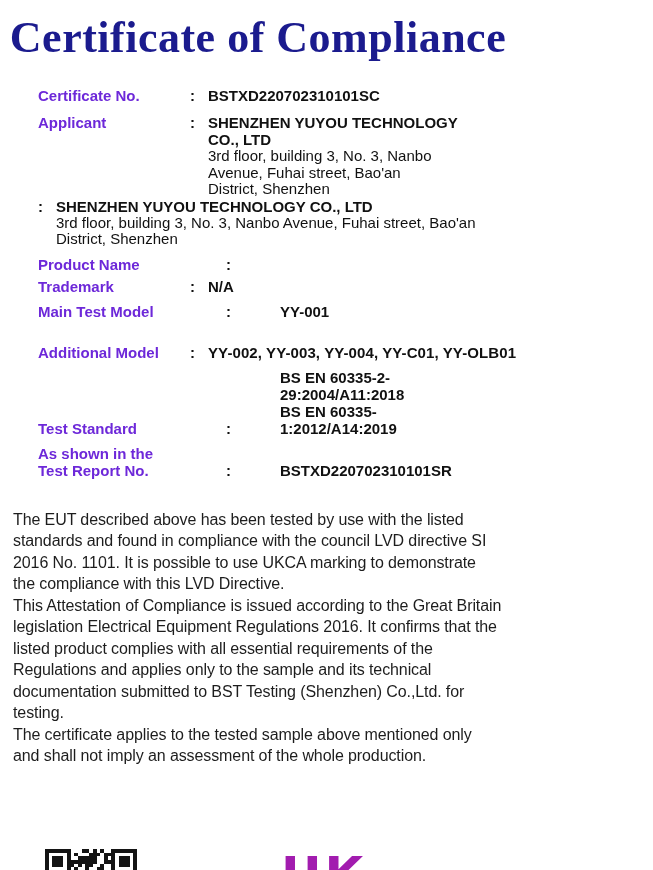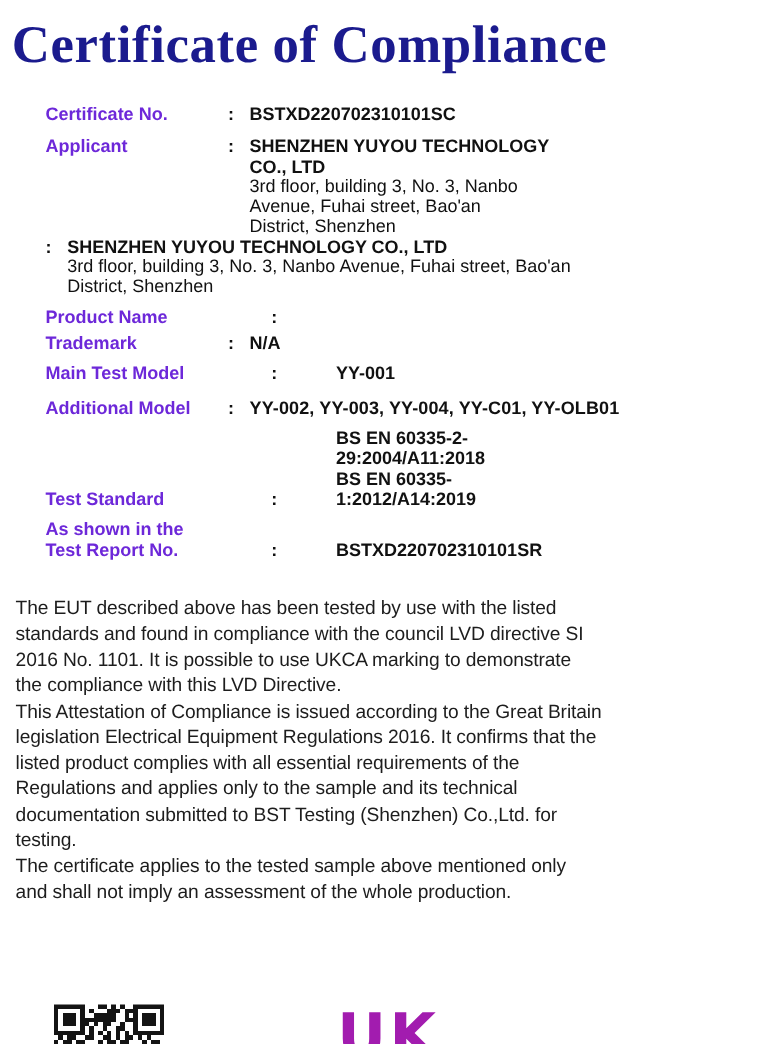--- a/index.html
+++ b/index.html
@@ -55,21 +55,21 @@
   .serif-val {
     font-family: "Liberation Serif", serif;
     font-weight: bold;
     font-size: 15px;
   }
   .addr { font-weight: normal; line-height: 16.5px; }
   .nowrap { white-space: nowrap; font-size: 13.8px; letter-spacing: 0.1px; }
   .mt10 { margin-top: 10px; }
   .mt8  { margin-top: 8px; gap: 36px; }
   .mt5  { margin-top: 5px; }
-  .mt12 { margin-top: 12px; }
+  .mt12 { margin-top: 24px; }
   .body-text {
     margin: 30px 14px 0 13px;
     font-size: 16px;
     line-height: 21.5px;
     color: #1d1d1d;
     letter-spacing: -0.1px;
   }
   .bottom {
     position: relative;
     height: 130px;

